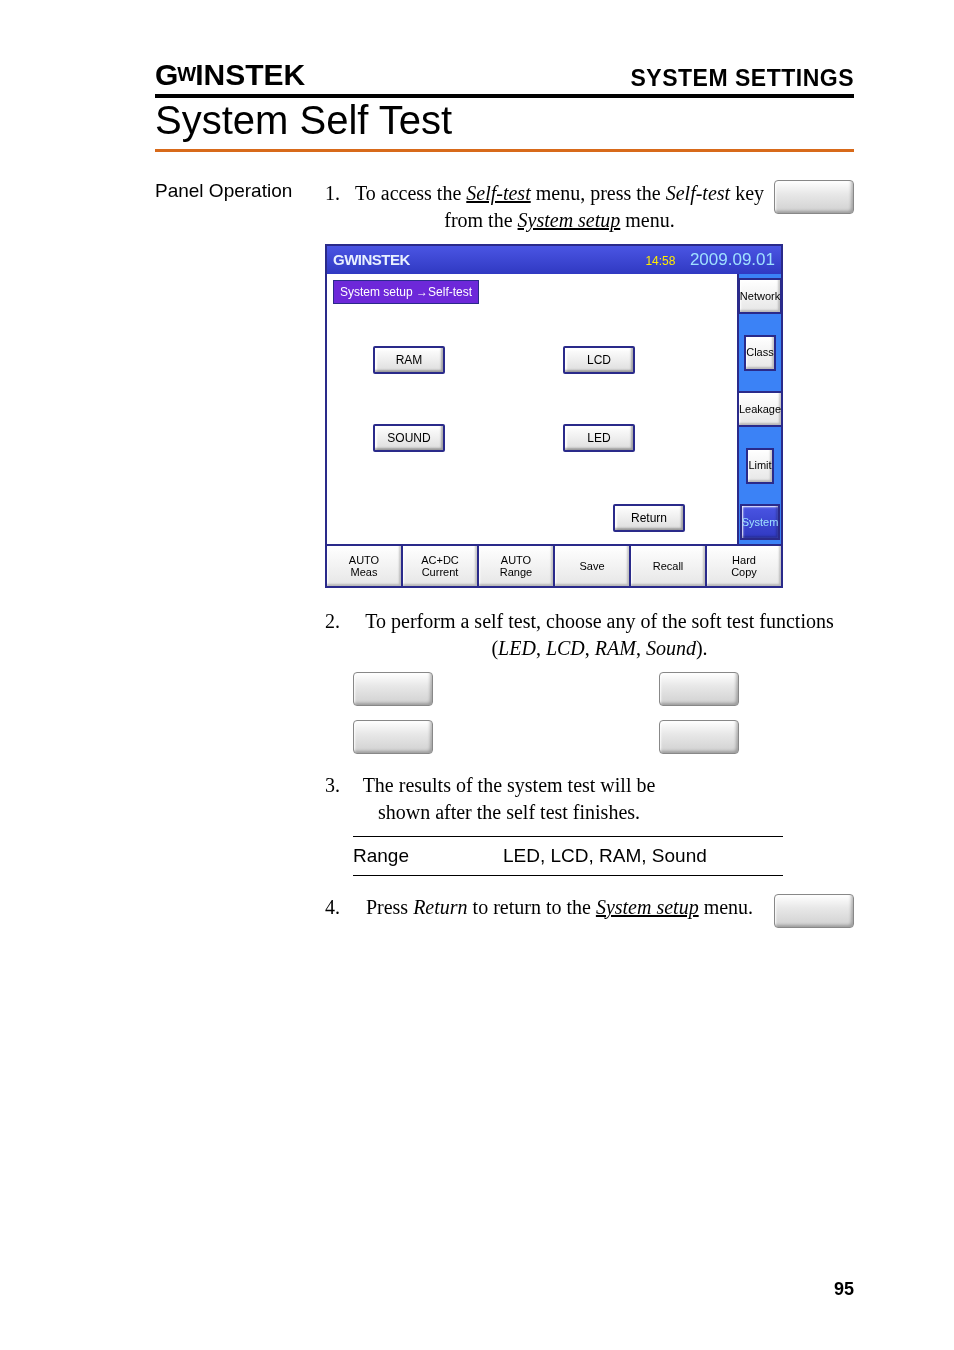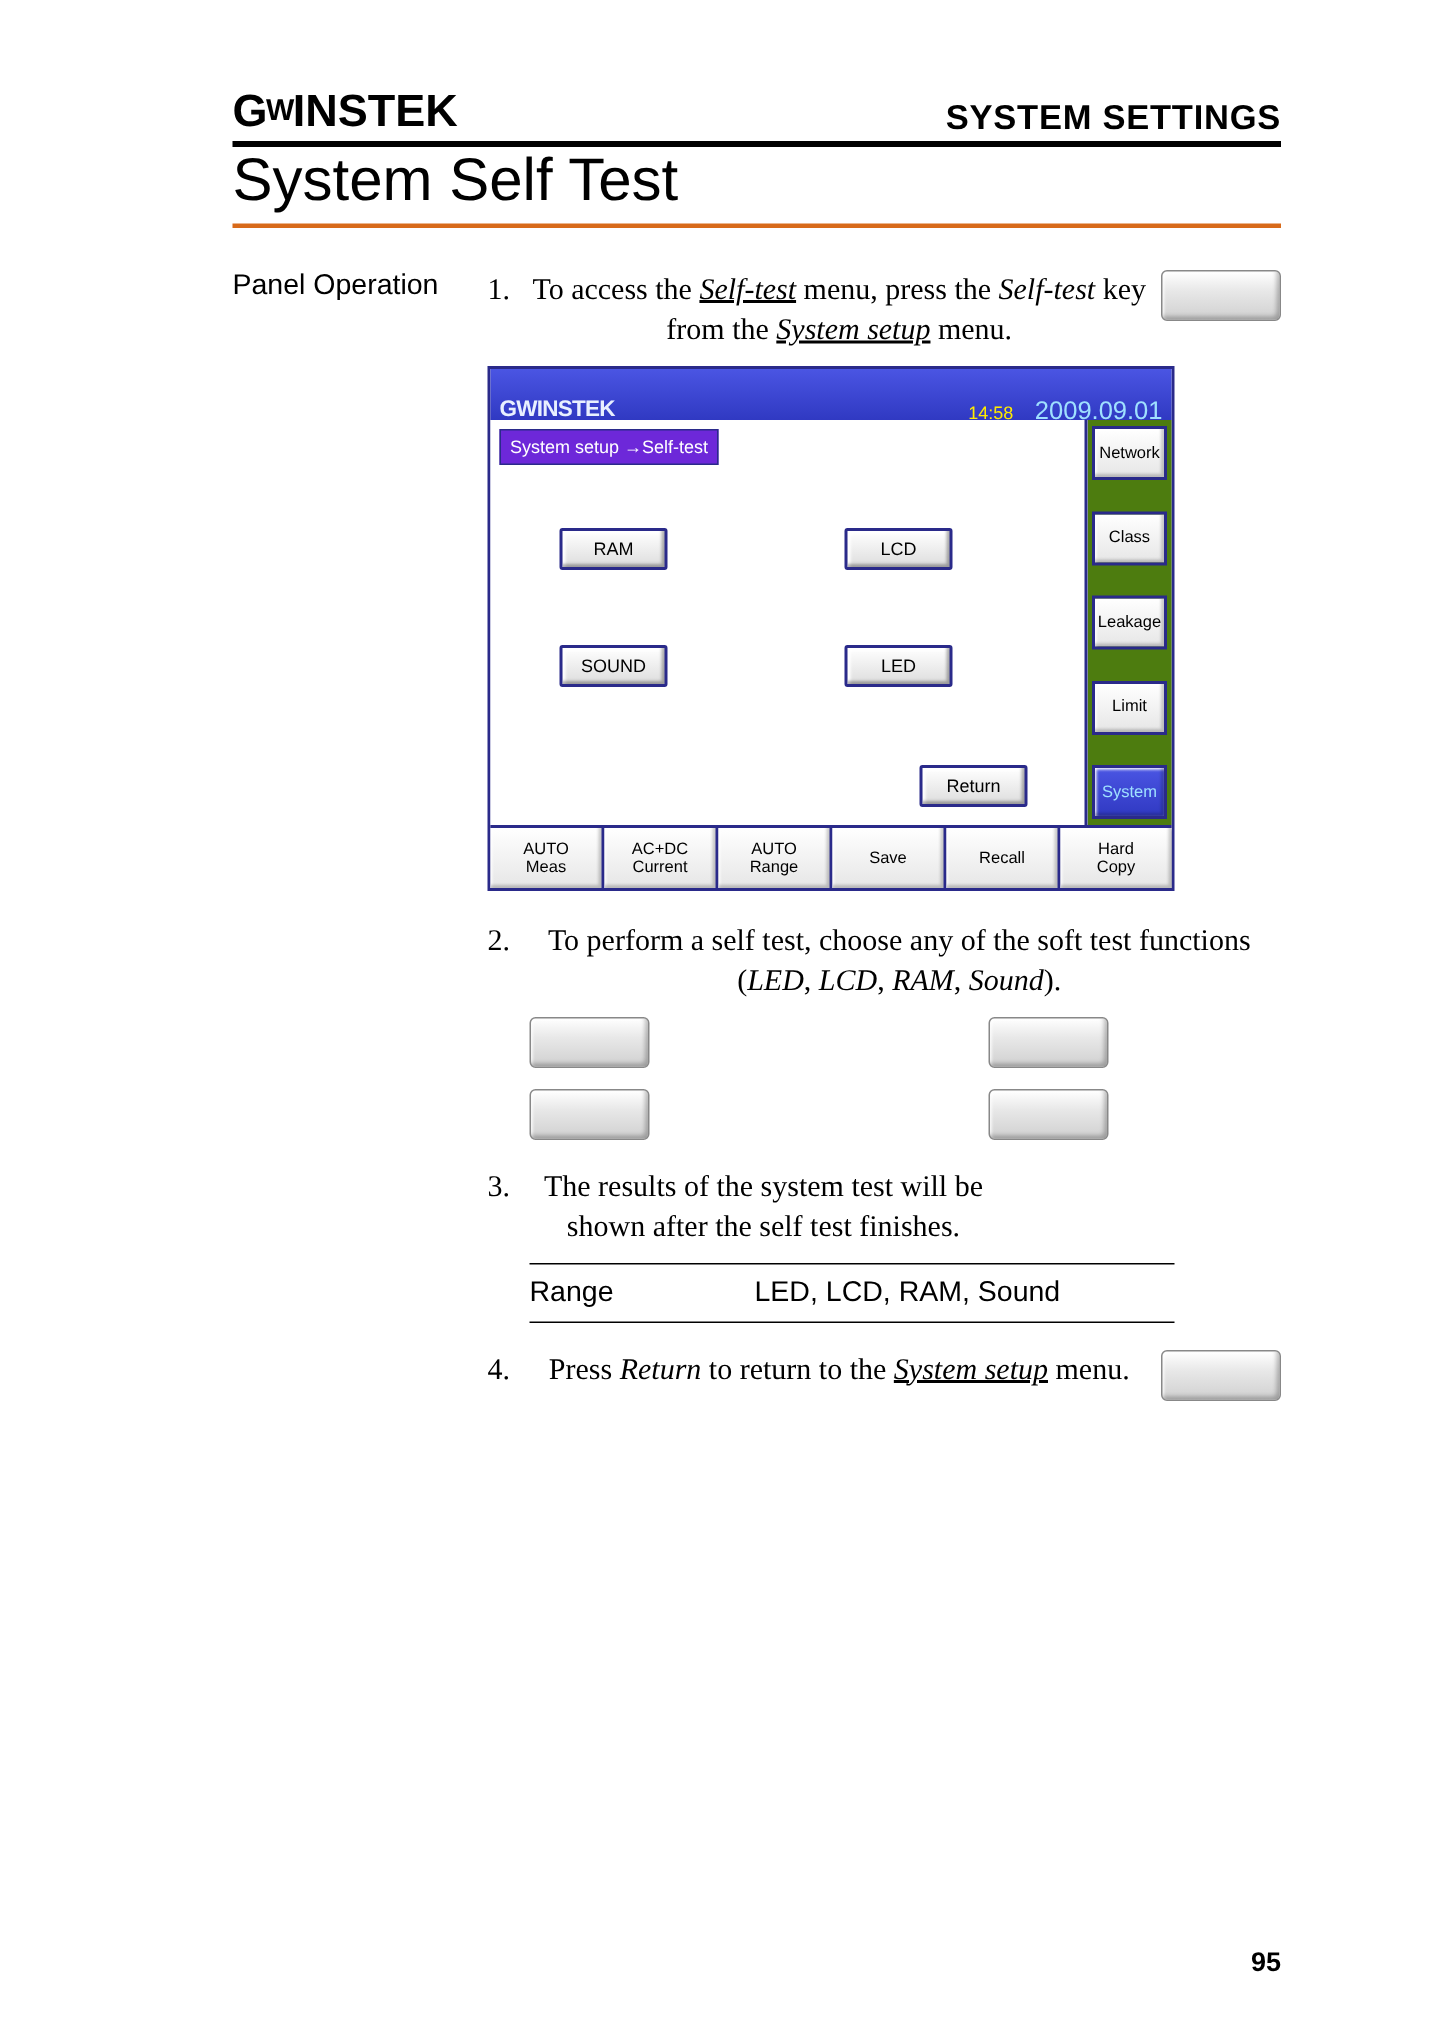--- a/index.html
+++ b/index.html
@@ -106,22 +106,23 @@
     background: #fff;
     font-family: Arial, sans-serif;
     font-size: 13px;
     margin: 6px 0 20px 0;
   }
   .dev-titlebar {
     background: linear-gradient(to bottom, #4a55e3, #3039c2);
     color: #fff;
     display: flex;
     justify-content: space-between;
+    align-items: center;
     height: 28px;
-    padding: 17px 6px;
+    padding: 0 6px;
     font-size: 13px;
   }
   .dev-brand {
     font-weight: 900;
     font-size: 15px;
     letter-spacing: -0.5px;
     color: #e8f0ff;
   }
   .dev-time { color: #ffeb00; font-size: 12px; }
   .dev-date { color: #9fe0ff; font-size: 17px; }
@@ -151,26 +152,27 @@
     height: 28px;
     background: linear-gradient(to bottom, #fff, #ddd);
     border: 2px solid #2a2a8a;
     border-radius: 2px;
     text-align: center;
     line-height: 24px;
     font-size: 12px;
     box-shadow: inset -2px -2px 2px rgba(0,0,0,0.3), inset 2px 2px 2px #fff;
   }
   .dev-side {
-    width: 56px;
-    background: #4d7c0f;
+    width: 42px;
+    background: #3b82f6;
     display: flex;
     flex-direction: column;
     justify-content: space-between;
     padding: 4px 3px;
+    align-items: center;
   }
   .side-btn {
     height: 36px;
     border: 2px solid #2a2a8a;
     background: linear-gradient(to bottom, #fff, #e6e6e6);
     font-size: 11px;
     display: flex;
     align-items: center;
     justify-content: center;
     box-shadow: inset -2px -2px 2px rgba(0,0,0,0.2), inset 1px 1px 2px #fff;
@@ -207,21 +209,21 @@
     border-bottom: 1px solid #000;
     padding: 6px 0;
     display: flex;
     font-family: "Trebuchet MS", Arial, sans-serif;
     font-size: 19px;
   }
   .range-table .rl { width: 150px; }
 
   .page-num {
     position: absolute;
-    bottom: 31px;
+    bottom: 50px;
     right: 100px;
     font-family: "Trebuchet MS", Arial, sans-serif;
     font-weight: bold;
     font-size: 18px;
   }
 </style>
 </head>
 <body>
 
 <div class="page">

